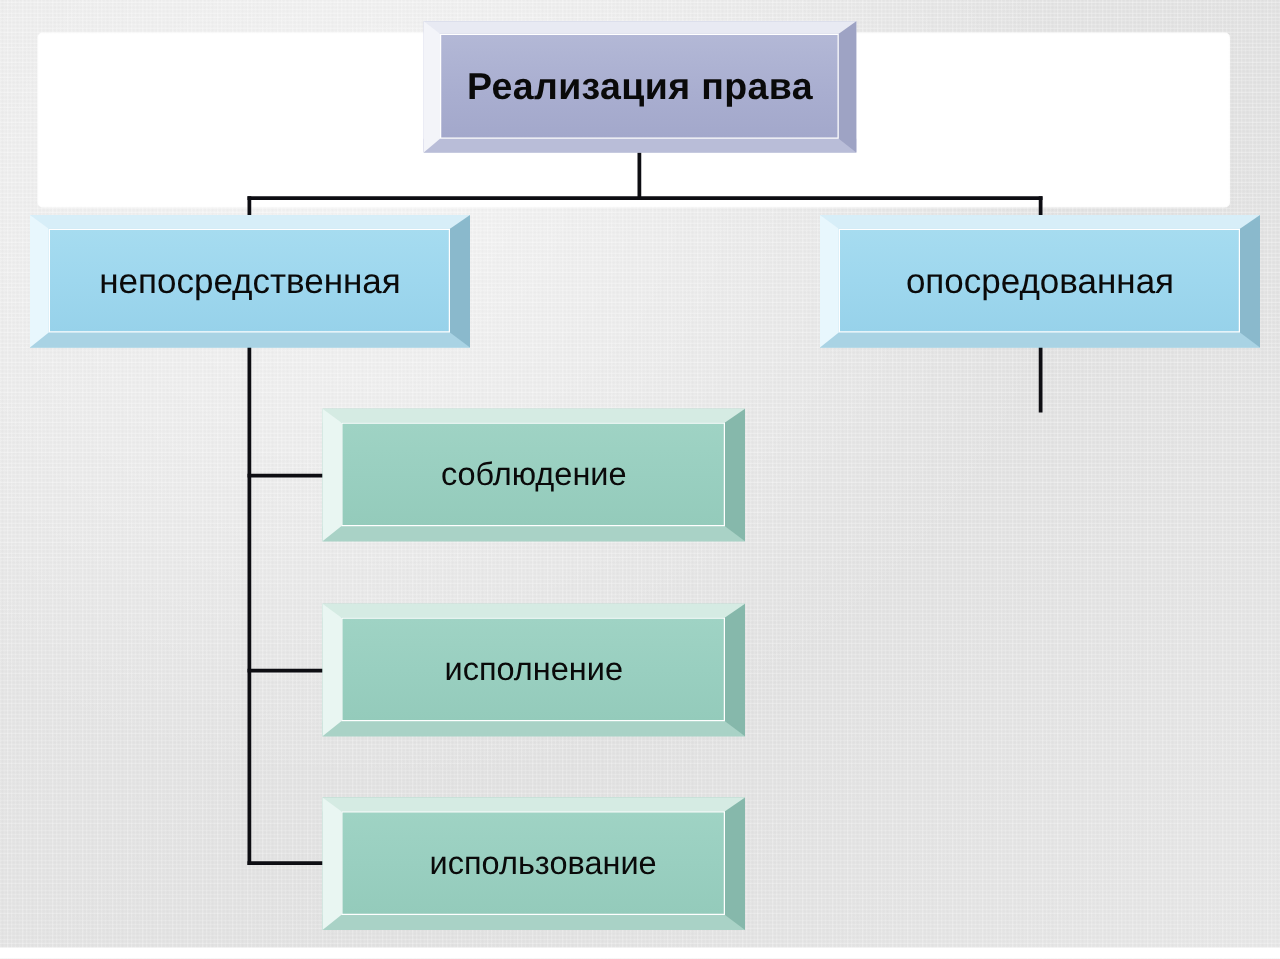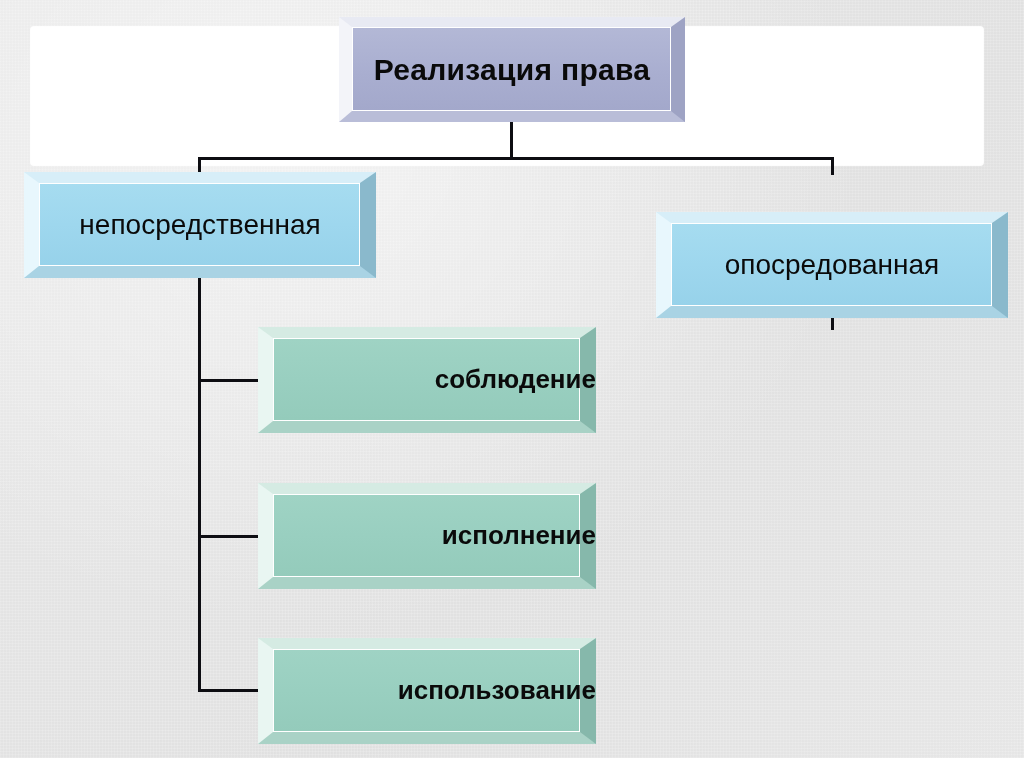--- a/index.html
+++ b/index.html
@@ -128,30 +128,29 @@
     border-color: #d7eef8 #8ab9cc #a9d3e4 #e8f7fd;
     background: #96cfe6;
   }
   .blue-box .face {
     margin: 11px 16px 12px 15px;
     background: linear-gradient(180deg, #a6dcf0 0%, #9ed7ee 50%, #97d2ea 100%);
     border: 1px solid #ffffff;
   }
 
   #box-direct  { left: 24px;  top: 172px; width: 352px; }
-  #box-mediate { left: 656px; top: 172px; width: 352px; margin-top: 40px; }
+  #box-mediate { left: 656px; top: 172px; width: 352px; }
 
   
   .green-box {
     font-size: 26px;
-    font-weight: 700;
+    font-weight: 400;
     height: 106px;
     width: 338px;
     left: 258px;
-    justify-content: flex-end;
   }
   .green-box .bevel {
     border-style: solid;
     border-width: 11px 16px 12px 15px;
     border-color: #d5ebe3 #86b8ab #a9d2c6 #e9f6f2;
     background: #93c9ba;
   }
   .green-box .face {
     margin: 11px 16px 12px 15px;
     background: linear-gradient(180deg, #9fd3c4 0%, #99cfc0 50%, #94cbbb 100%);

